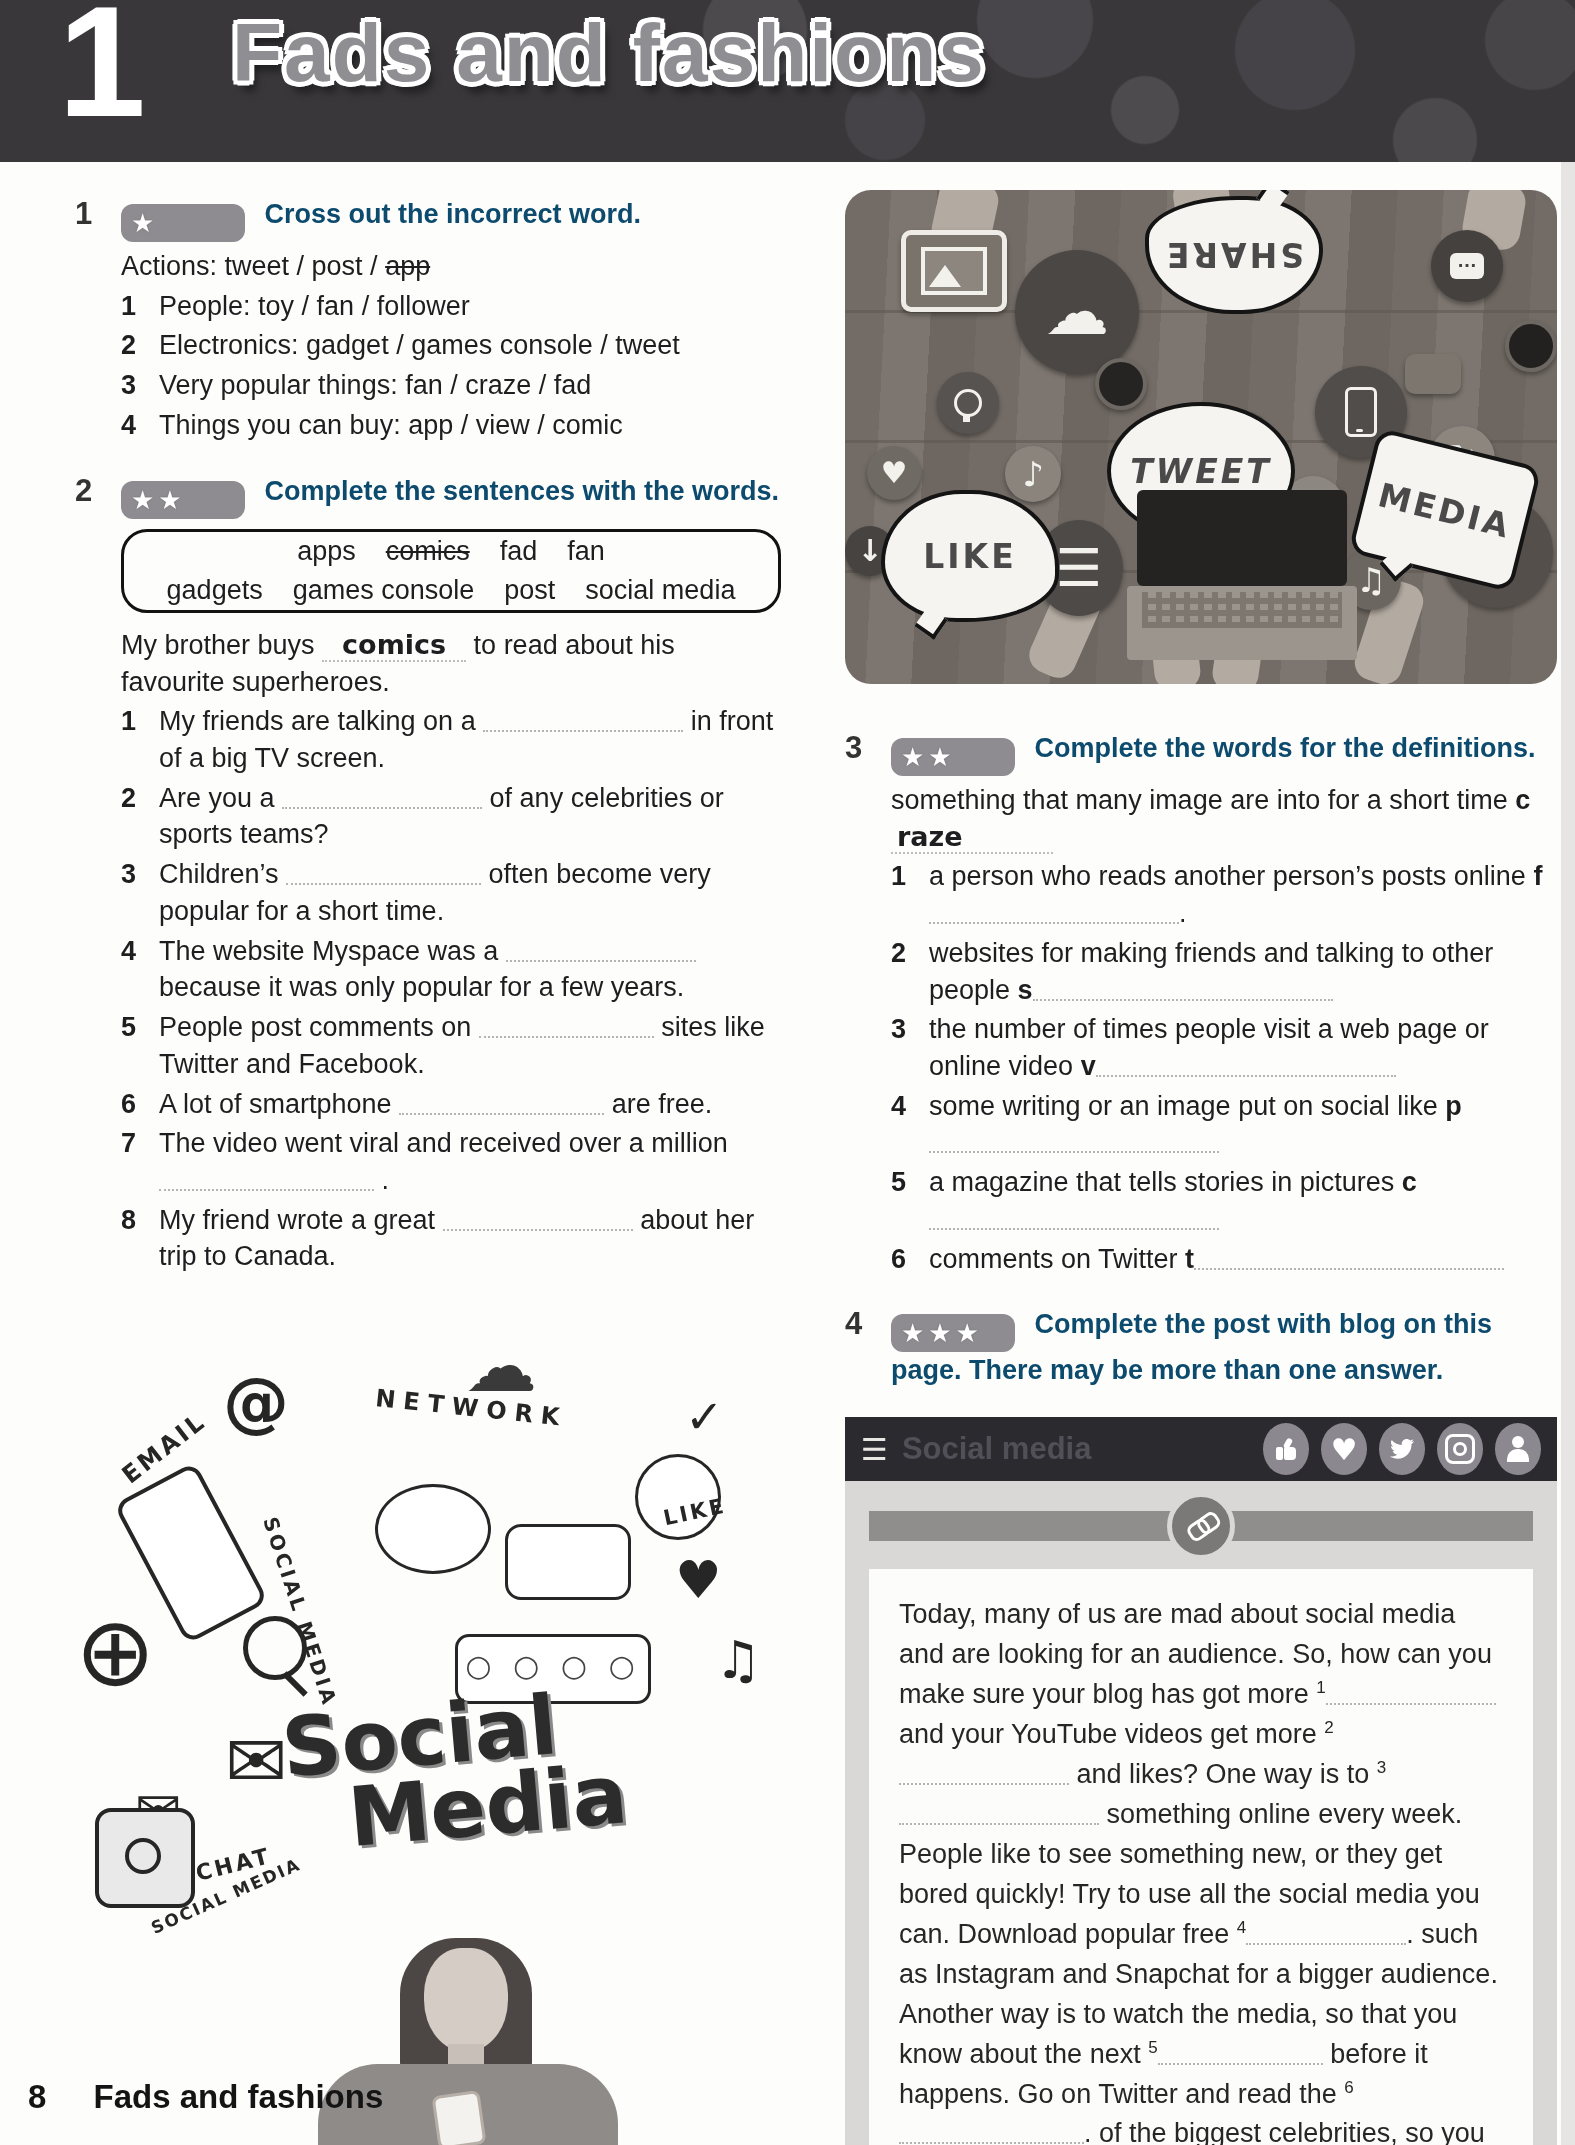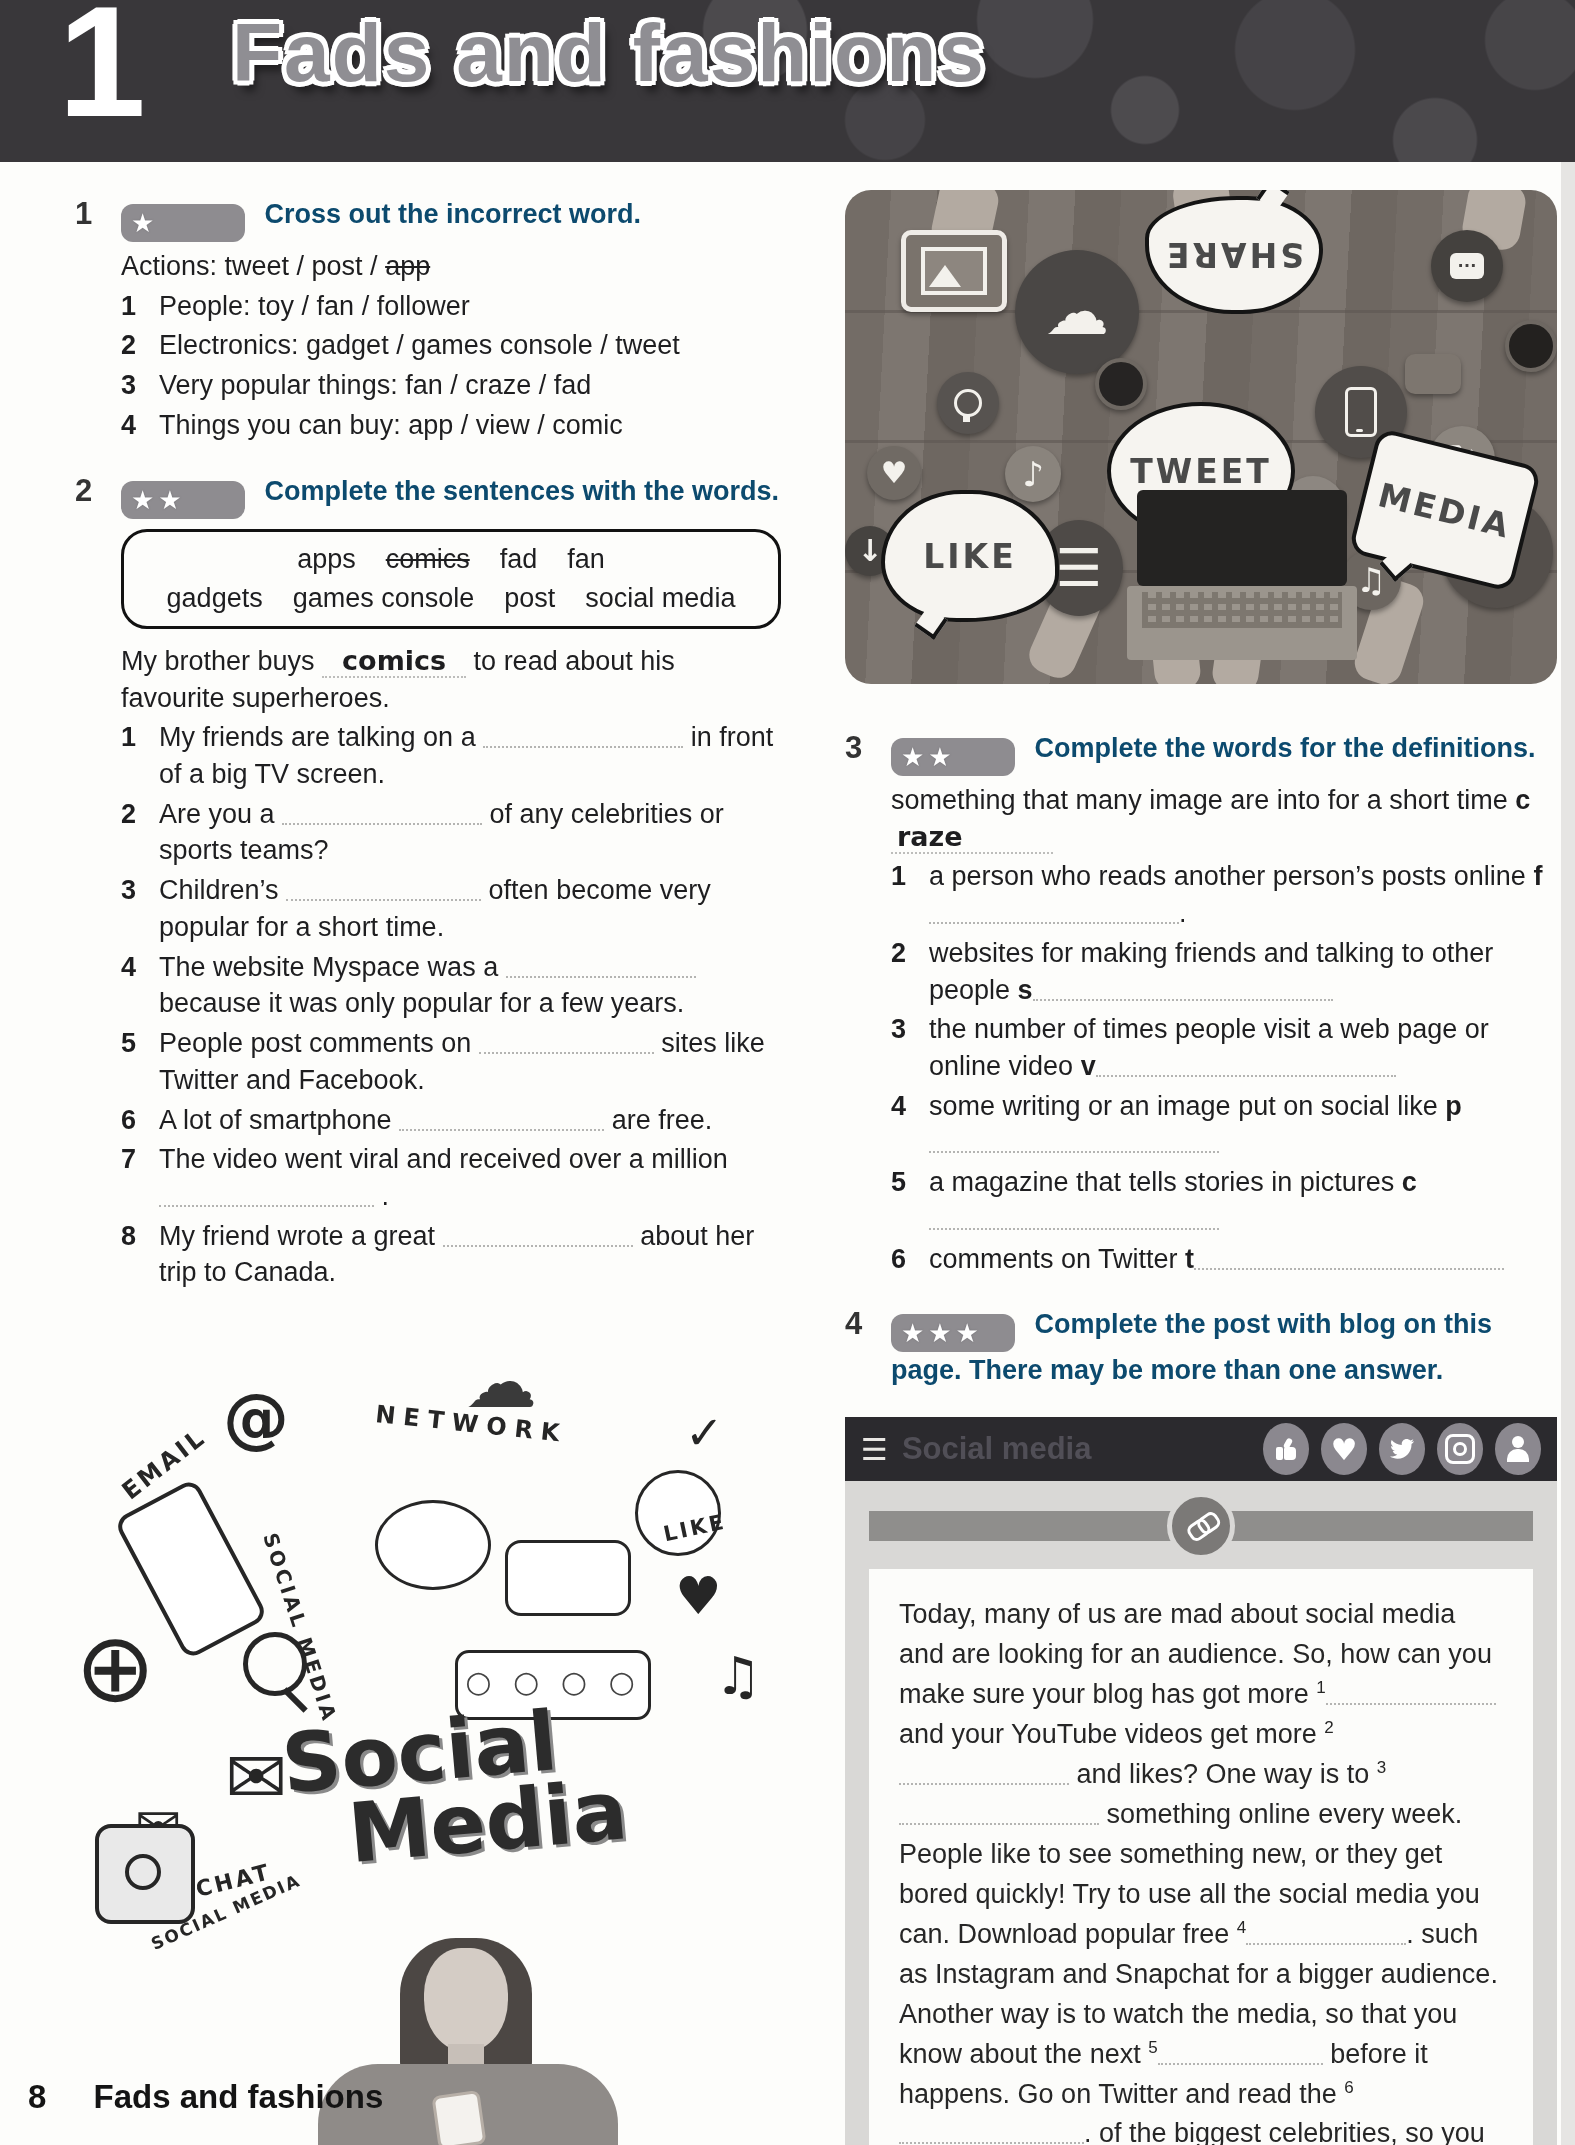--- a/index.html
+++ b/index.html
@@ -40,35 +40,35 @@
   .item{display:flex;margin:3px 0;}
   .item-num{width:38px;flex:none;font-weight:bold;}
   .item-body{flex:1;}
   .blank{display:inline-block;border-bottom:2px dotted #b4b4b2;height:22px;vertical-align:-2px;}
   .struck{text-decoration:line-through;}
   .answer{font-weight:bold;font-family:"DejaVu Sans", sans-serif;border-bottom:2px dotted #bdbdbb;padding:0 20px;}
   .letter{font-weight:bold;}
   sup.supnum{font-size:17px;vertical-align:super;line-height:0;}
 
   
-  .wordbox{border:3px solid #121212;border-radius:26px;padding:8px 18px;text-align:center;margin:10px 0 14px 0;}
+  .wordbox{border:3px solid #121212;border-radius:26px;padding:0 18px;text-align:center;margin:10px 0 14px 0;}
   .wb-line{line-height:1.45;}
   .wb-word{margin:0 15px;white-space:nowrap;}
 
   
   .photo{position:relative;width:712px;height:494px;border-radius:26px;overflow:hidden;
     background:repeating-linear-gradient(93deg,#736c66 0 46px,#7d7670 46px 92px,#6e6761 92px 138px);}
   .plank{position:absolute;left:0;width:100%;height:3px;background:#5d5751;opacity:.6;}
   .pic{position:absolute;border-radius:50%;display:flex;align-items:center;justify-content:center;box-shadow:0 3px 5px rgba(0,0,0,.35);}
   .pg{color:#f3f1ec;font-family:"DejaVu Sans", sans-serif;line-height:1;}
   .hand{position:absolute;background:#b3aaa1;border-radius:18px;}
   .bubble{position:absolute;background:#f6f4f0;border:4px solid #141414;display:flex;align-items:center;justify-content:center;
     font-weight:900;color:#4a4a4a;letter-spacing:3px;font-size:33px;font-family:"DejaVu Sans", sans-serif;}
   .bubble.cloud{border-radius:48% 52% 55% 45% / 58% 62% 38% 48%;}
-  .bubble.round{border-radius:50%;}
+  .bubble.round{border-radius:50%;font-style:italic;}
   .bubble.sq{border-radius:18px;}
   .bubble::after{content:'';position:absolute;bottom:-17px;left:34px;width:20px;height:20px;background:#f6f4f0;
     border-right:4px solid #141414;border-bottom:4px solid #141414;transform:rotate(35deg);}
   .laptop{position:absolute;left:282px;top:300px;width:230px;height:190px;}
   .laptop .scr{position:absolute;left:10px;top:0;width:210px;height:96px;background:#242322;border-radius:6px;}
   .laptop .kb{position:absolute;left:0;top:96px;width:230px;height:74px;background:#9b958d;border-radius:4px;
     background-image:repeating-linear-gradient(0deg,#7d776f 0 6px,transparent 6px 12px),repeating-linear-gradient(90deg,#7d776f 0 6px,transparent 6px 14px);background-size:200px 36px;background-position:15px 6px;background-repeat:no-repeat;}
   
   .i-cam{width:40px;height:28px;border:3px solid #f3f1ec;border-radius:5px;position:relative;}
   .i-cam::after{content:'';position:absolute;left:10px;top:3px;width:14px;height:14px;border:3px solid #f3f1ec;border-radius:50%;}

